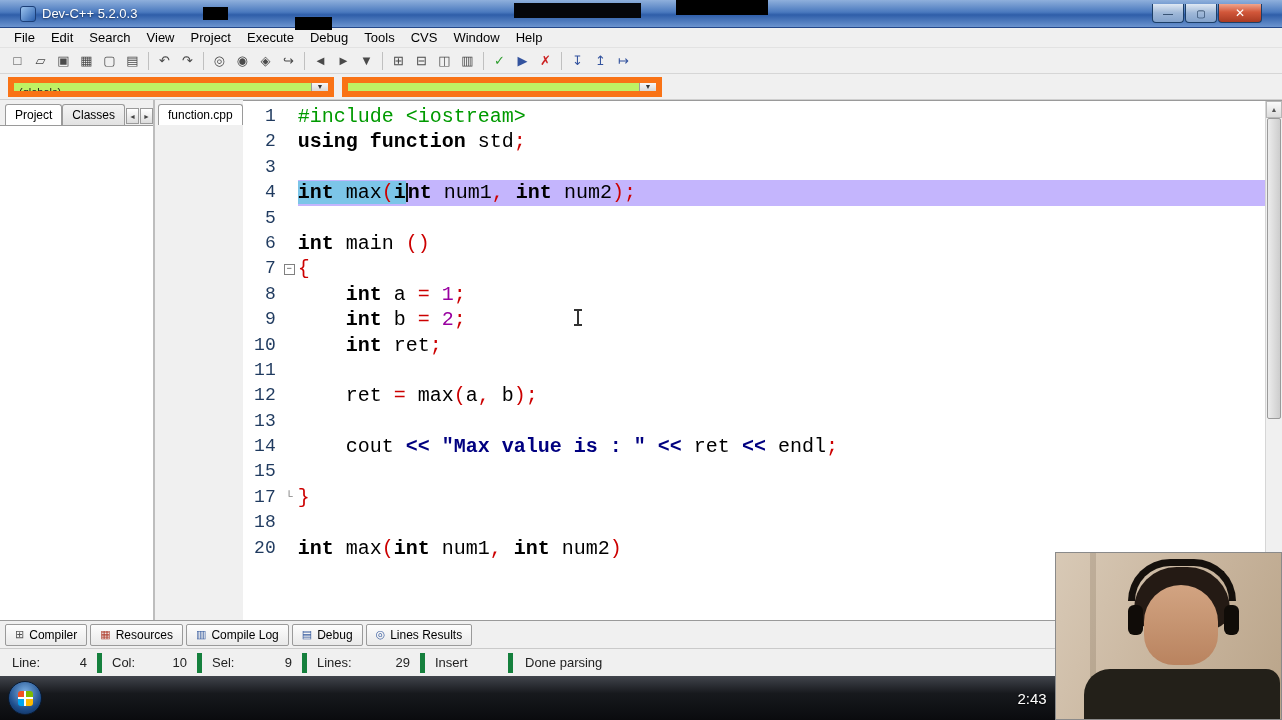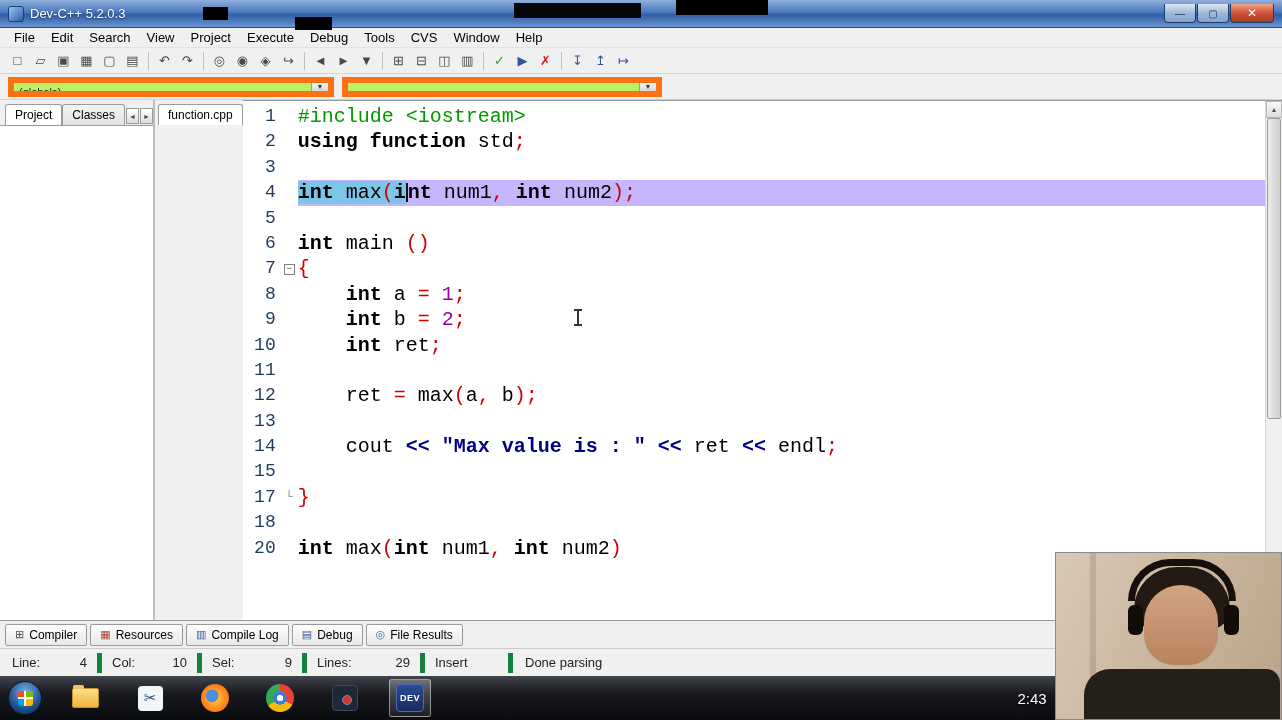--- a/index.html
+++ b/index.html
@@ -1,20 +1,20 @@
 <!DOCTYPE html>
 <html><head>
 <meta charset="utf-8">
 <style>
   *{margin:0;padding:0;box-sizing:border-box}
   html,body{width:1282px;height:720px;overflow:hidden;font-family:"Liberation Sans",sans-serif;background:#000}
   .app{position:relative;width:1282px;height:720px;background:#f0f0f0}
 
   
-  .titlebar{height:28px;background:linear-gradient(180deg,#8fb0dc,#4a79be 45%,#2f5ea9 55%,#6b94cf);display:flex;align-items:center;padding:0 8px;border-bottom:1px solid #24488a}
+  .titlebar{height:28px;background:linear-gradient(180deg,#8fb0dc,#4a79be 45%,#2f5ea9 55%,#6b94cf);display:flex;align-items:center;padding:0 20px;border-bottom:1px solid #24488a}
   .app-icon{width:16px;height:16px;border-radius:3px;background:linear-gradient(135deg,#9cc4ee,#2a5fae);border:1px solid #1c3f78;margin-right:6px;flex:none}
   .win-title{color:#fff;font-size:13px;text-shadow:0 1px 2px rgba(0,0,0,.5)}
   .win-controls{margin-left:auto;display:flex}
   .winbtn{width:32px;height:19px;border:1px solid #1c3f68;border-top:none;border-radius:0 0 4px 4px;display:flex;align-items:center;justify-content:center;font-size:10px;color:#153051;background:linear-gradient(#dfe8f3,#9fb8d8 50%,#84a3cc);margin-left:1px}
   .winbtn.close{width:44px;background:linear-gradient(#f0a58c,#d2573a 45%,#a83a22);color:#fff;font-size:12px}
 
   
   .menubar{height:20px;background:#f0f0f0;display:flex;align-items:center;padding-left:6px;border-bottom:1px solid #e2e2e2}
   .menu-item{padding:0 8px;font-size:13px;height:20px;line-height:20px;color:#000}
 
@@ -376,21 +376,21 @@
       <div class="btab">
         <span class="g" style="color: rgb(53, 90, 158);">▥</span>
         <span>Compile Log</span>
       </div>
       <div class="btab">
         <span class="g" style="color: rgb(53, 90, 158);">▤</span>
         <span>Debug</span>
       </div>
       <div class="btab">
         <span class="g" style="color: rgb(53, 90, 158);">◎</span>
-        <span>File Results</span>
+        <span>Lines Results</span>
       </div>
     </div>
 
   <div class="status" id="statusbar">
       <div class="sseg">
         <span>Line:</span>
         <span>4</span>
       </div>
       <div class="sseg">
         <span>Col:</span>
@@ -409,40 +409,20 @@
       </div>
       <div class="sseg">
         <span>Done parsing</span>
       </div>
     </div>
 
   <div class="taskbar">
     <div class="orb">
       <span class="flag"></span>
     </div>
-    <div id="task-icons" style="display:flex;align-items:center">
-        <div class="tico">
-          <span class="ic ic-explorer"></span>
-        </div>
-        <div class="tico">
-          <span class="ic ic-snip"></span>
-        </div>
-        <div class="tico">
-          <span class="ic ic-firefox"></span>
-        </div>
-        <div class="tico">
-          <span class="ic ic-chrome"></span>
-        </div>
-        <div class="tico">
-          <span class="ic ic-recorder"></span>
-        </div>
-        <div class="tico active">
-          <span class="ic ic-devcpp">DEV</span>
-        </div>
-      </div>
     <div class="clock">2:43</div>
   </div>
 
   <div class="webcam">
     <div class="wall-line"></div>
     <div class="p-torso"></div>
     <div class="p-hair"></div>
     <div class="p-face"></div>
     <div class="p-band"></div>
     <div class="p-ear-l"></div>

